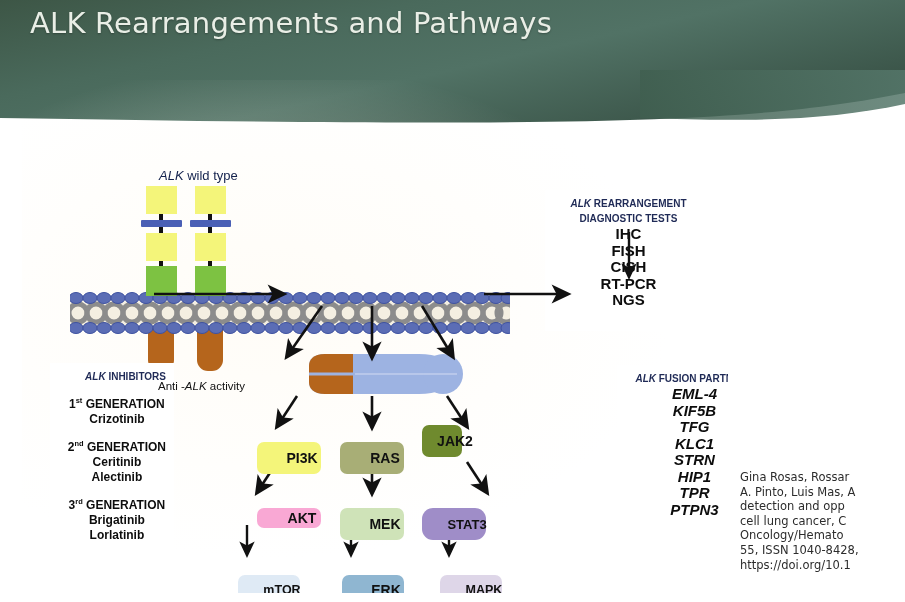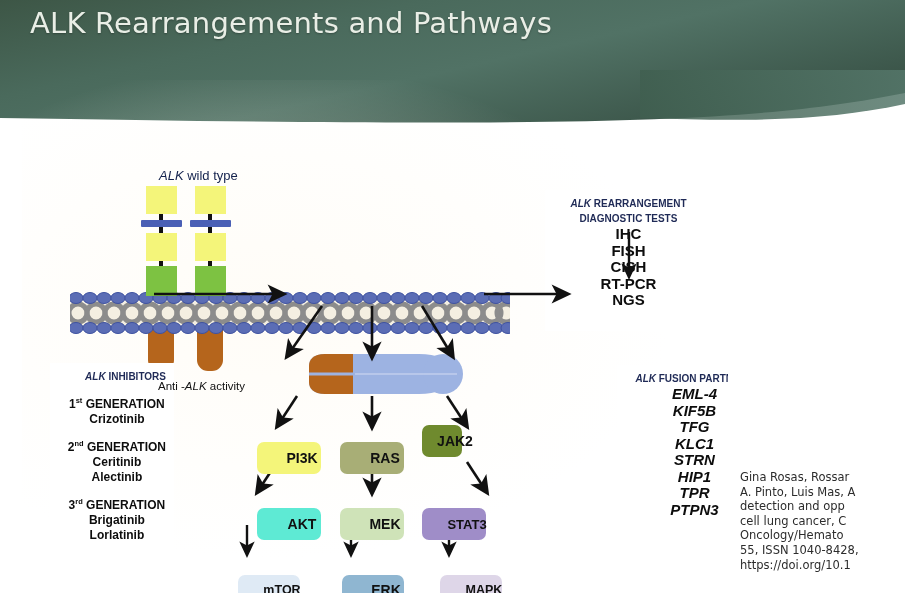--- a/index.html
+++ b/index.html
@@ -332,23 +332,23 @@
           <div class="itm ital">HIP1</div>
           <div class="itm ital">TPR</div>
           <div class="itm ital">PTPN3</div>
         </div>
     </div>
 
     <div id="nodes">
         <div class="node" style="left: 235px; top: 362px; width: 64px; height: 32px; background: rgb(244, 245, 122); font-size: 14px;">PI3K</div>
         <div class="node" style="left: 318px; top: 362px; width: 64px; height: 32px; background: rgb(168, 174, 118); font-size: 14px;">RAS</div>
         <div class="node" style="left: 400px; top: 345px; width: 40px; height: 32px; background: rgb(111, 138, 46); font-size: 14px;">JAK2</div>
-        <div class="node" style="left: 235px; top: 428px; width: 64px; height: 32px; background: #5eead4; font-size: 14px;">AKT</div>
+        <div class="node" style="left: 235px; top: 428px; width: 64px; height: 20px; background: #f9a8d4; font-size: 14px;">AKT</div>
         <div class="node" style="left: 318px; top: 428px; width: 64px; height: 32px; background: rgb(207, 227, 184); font-size: 14px;">MEK</div>
-        <div class="node" style="left: 400px; top: 428px; width: 64px; height: 32px; background: rgb(159, 141, 200); font-size: 13px;">STAT3</div>
+        <div class="node" style="left: 400px; top: 428px; width: 64px; height: 32px; background: rgb(159, 141, 200); font-size: 13px; border-radius: 11px;">STAT3</div>
         <div class="node" style="left: 216px; top: 495px; width: 62px; height: 30px; background: rgb(223, 234, 245); font-size: 12.5px;">mTOR</div>
         <div class="node" style="left: 320px; top: 495px; width: 62px; height: 30px; background: rgb(143, 182, 209); font-size: 14px;">ERK</div>
         <div class="node" style="left: 418px; top: 495px; width: 62px; height: 30px; background: rgb(222, 214, 232); font-size: 12.5px;">MAPK</div>
       </div>
 
   </div>
 
   <div id="citation">Gina Rosas, Rossar
 A. Pinto, Luis Mas, A
 detection and opp

